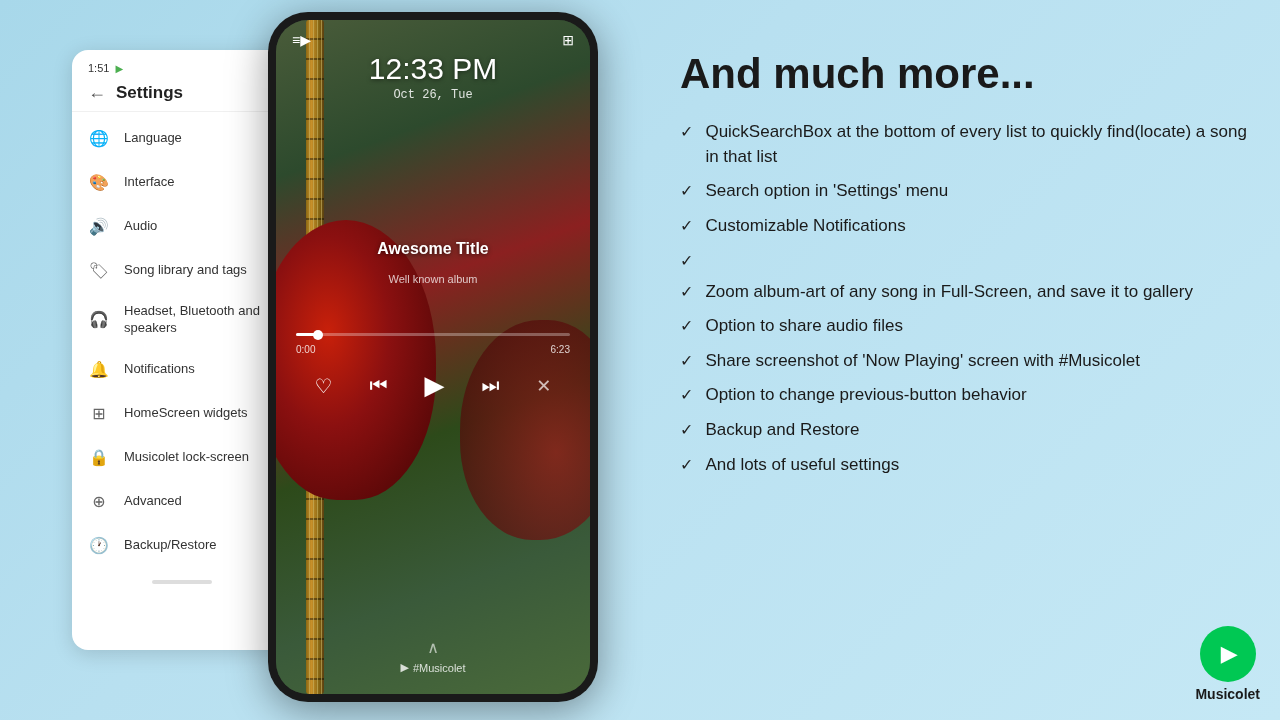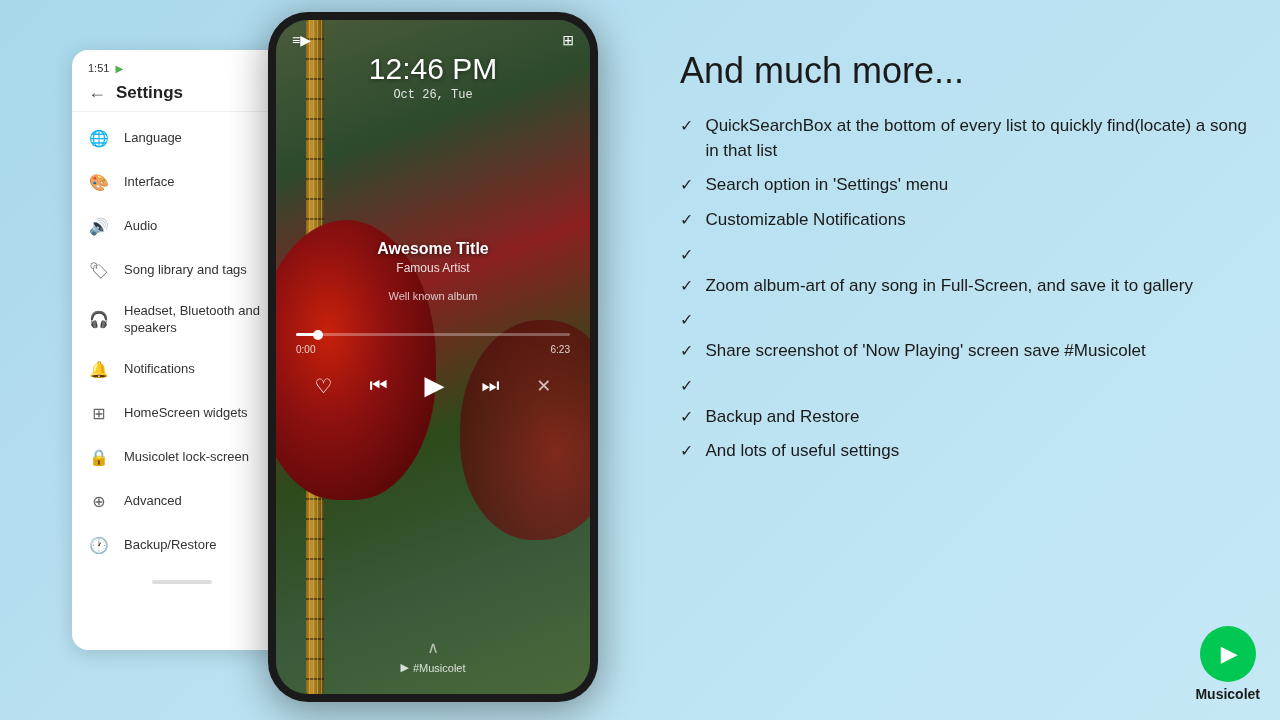--- a/index.html
+++ b/index.html
@@ -353,22 +353,22 @@
     
     .right-content {
       position: absolute;
       left: 680px;
       top: 50px;
       right: 30px;
       bottom: 30px;
     }
 
     .main-heading {
-      font-size: 36px;
-      font-weight: 400;
+      font-size: 42px;
+      font-weight: 700;
       color: #1a1a1a;
       margin-bottom: 22px;
     }
 
     .feature-list {
       list-style: none;
     }
 
     .feature-item {
       display: flex;
@@ -495,27 +495,26 @@
         </div>
         <div class="guitar-body"></div>
         <div class="guitar-body2"></div>
       </div>
 
       <div class="phone-status">
         <div class="phone-icons-top">
           <span style="color:white;font-size:14px;">≡▶</span>
           <span style="color:white;font-size:14px;">⊞</span>
         </div>
-        <div class="phone-time">12:46 PM</div>
+        <div class="phone-time">12:33 PM</div>
         <div class="phone-date">Oct 26, Tue</div>
       </div>
 
       <div class="player-info">
         <div class="song-title">Awesome Title</div>
-        <div class="song-artist">Famous Artist</div>
         <div class="song-album">Well known album</div>
       </div>
 
       <div class="progress-area">
         <div class="progress-bar-bg">
           <div class="progress-bar-fill">
             <div class="progress-thumb"></div>
           </div>
         </div>
         <div class="progress-times">
@@ -560,27 +559,29 @@
     </li>
     <li class="feature-item">
       <span class="check-icon">✓</span>
     </li>
     <li class="feature-item">
       <span class="check-icon">✓</span>
       <span class="feature-text">Zoom album-art of any song in Full-Screen, and save it to gallery</span>
     </li>
     <li class="feature-item">
       <span class="check-icon">✓</span>
-    </li>
-    <li class="feature-item">
-      <span class="check-icon">✓</span>
-      <span class="feature-text">Share screenshot of 'Now Playing' screen save #Musicolet</span>
-    </li>
-    <li class="feature-item">
-      <span class="check-icon">✓</span>
+      <span class="feature-text">Option to share audio files</span>
+    </li>
+    <li class="feature-item">
+      <span class="check-icon">✓</span>
+      <span class="feature-text">Share screenshot of 'Now Playing' screen with #Musicolet</span>
+    </li>
+    <li class="feature-item">
+      <span class="check-icon">✓</span>
+      <span class="feature-text">Option to change previous-button behavior</span>
     </li>
     <li class="feature-item">
       <span class="check-icon">✓</span>
       <span class="feature-text">Backup and Restore</span>
     </li>
     <li class="feature-item">
       <span class="check-icon">✓</span>
       <span class="feature-text">And lots of useful settings</span>
     </li>
   </ul>

